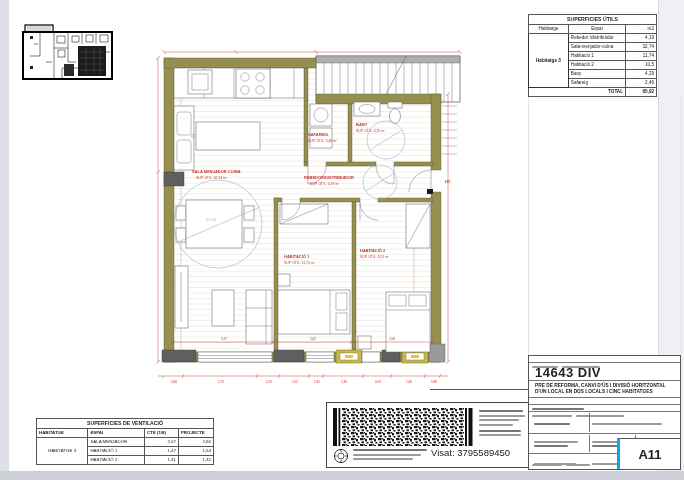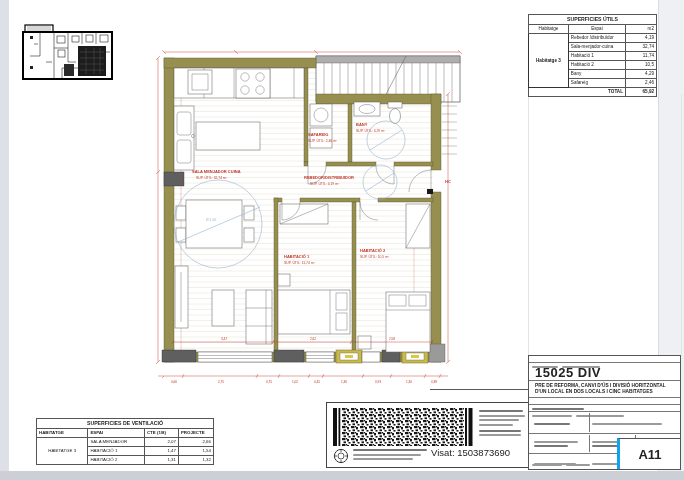--- a/index.html
+++ b/index.html
@@ -402,29 +402,29 @@
     <span class="bar" style="width:60px"></span>
   </div>
   <div class="tiny-lines" style="left:152px;top:7px;width:48px">
     <span class="bar d" style="width:44px"></span>
     <span class="bar" style="width:46px"></span>
     <span class="bar" style="width:40px"></span>
     <span class="bar" style="width:34px"></span>
     <span class="bar d" style="width:42px;margin-top:4px"></span>
     <span class="bar" style="width:42px"></span>
   </div>
-  <div class="visat">Visat: 1503873690</div>
+  <div class="visat">Visat: 3795589450</div>
 </div>
 
 <div id="titleblock">
   <div class="row" style="height:7px">
     <span class="bar" style="width:26px"></span><span class="bar" style="width:38px"></span>
   </div>
   <div class="row" style="height:18px">
-    <div id="proj-num">15025 DIV</div>
+    <div id="proj-num">14643 DIV</div>
   </div>
   <div class="row" style="height:17px">
     <div id="proj-desc">
       <div>PRE DE REFORMA, CANVI D'ÚS I DIVISIÓ HORITZONTAL</div>
       <div>D'UN LOCAL EN DOS LOCALS I CINC HABITATGES</div>
     </div>
   </div>
   <div class="row" style="height:7px">
     <span class="bar d" style="width:52px"></span>
   </div>

